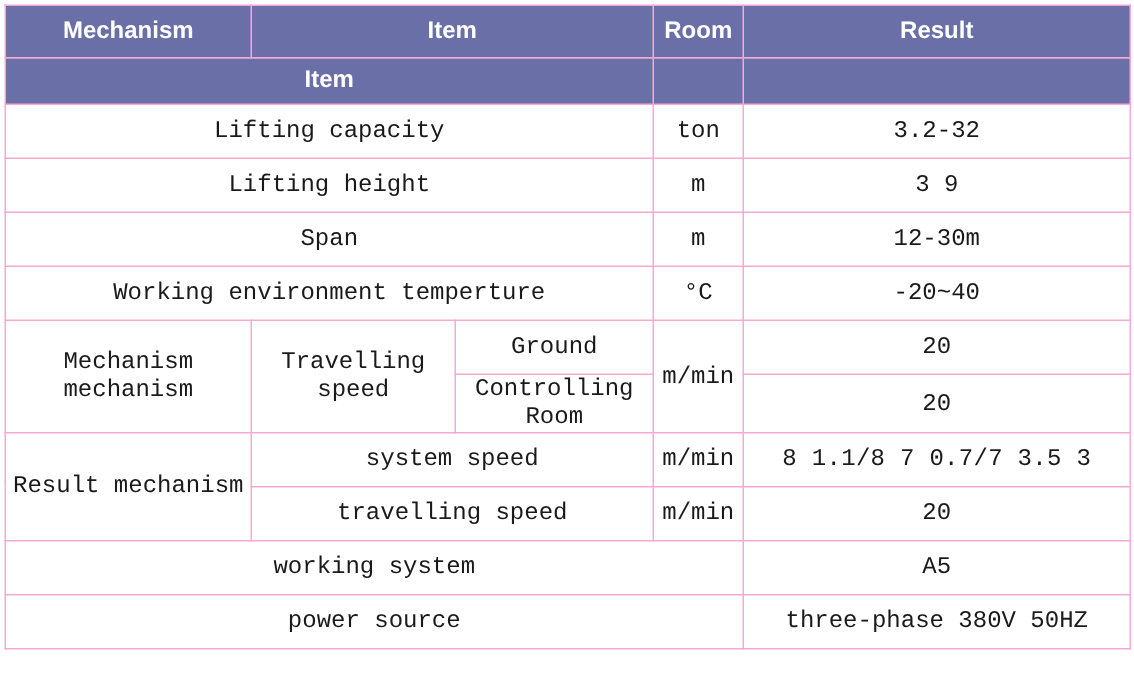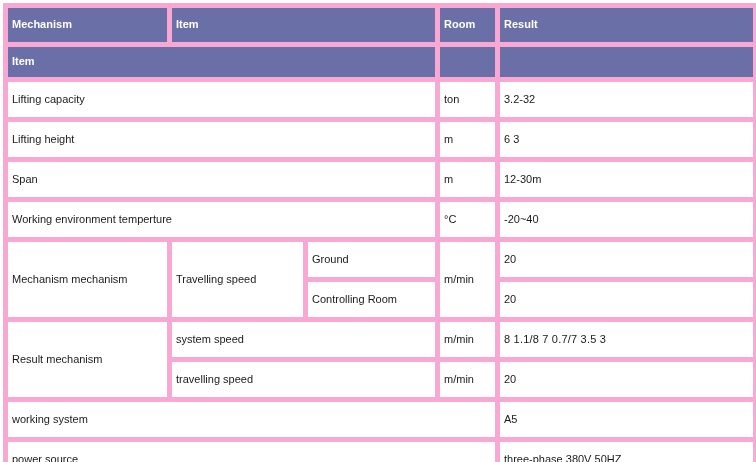--- a/index.html
+++ b/index.html
@@ -14,43 +14,45 @@
     color: #1a1a1a;
     overflow: hidden;
   }
   .spec-table {
     border-collapse: collapse;
     width: 750px;
     margin: 3px 3px 0 3px;
     table-layout: fixed;
   }
   .spec-table td {
-    border: 5px solid #f9a8d4;
+    border: 1px solid #f9a8d4;
+    text-align: center;
     vertical-align: middle;
-    font-size: 11px;
+    font-size: 16px;
     padding: 0 4px;
     line-height: 1.2;
   }
   .hdr {
     background: #6b6fa8;
     color: #ffffff;
     font-weight: bold;
     font-size: 15px;
     height: 34px;
   }
   .subhdr {
     background: #6b6fa8;
     color: #ffffff;
     font-weight: bold;
     font-size: 15px;
     height: 30px;
   }
   .row-cell {
     height: 35px;
     background: #ffffff;
+    font-family: Liberation Mono, monospace;
   }
   .cell-left {
     text-align: left;
     padding-left: 6px;
   }
   .val-spread {
     letter-spacing: 0.2px;
   }
 </style>
 </head>
@@ -78,21 +80,21 @@
     </tr>
 
     <tr>
       <td class="row-cell" colspan="3">Lifting capacity</td>
       <td class="row-cell">ton</td>
       <td class="row-cell">3.2-32</td>
     </tr>
     <tr>
       <td class="row-cell" colspan="3">Lifting height</td>
       <td class="row-cell">m</td>
-      <td class="row-cell">6   3</td>
+      <td class="row-cell">3   9</td>
     </tr>
     <tr>
       <td class="row-cell" colspan="3">Span</td>
       <td class="row-cell">m</td>
       <td class="row-cell">12-30m</td>
     </tr>
     <tr>
       <td class="row-cell" colspan="3">Working environment temperture</td>
       <td class="row-cell">°C</td>
       <td class="row-cell">-20~40</td>

